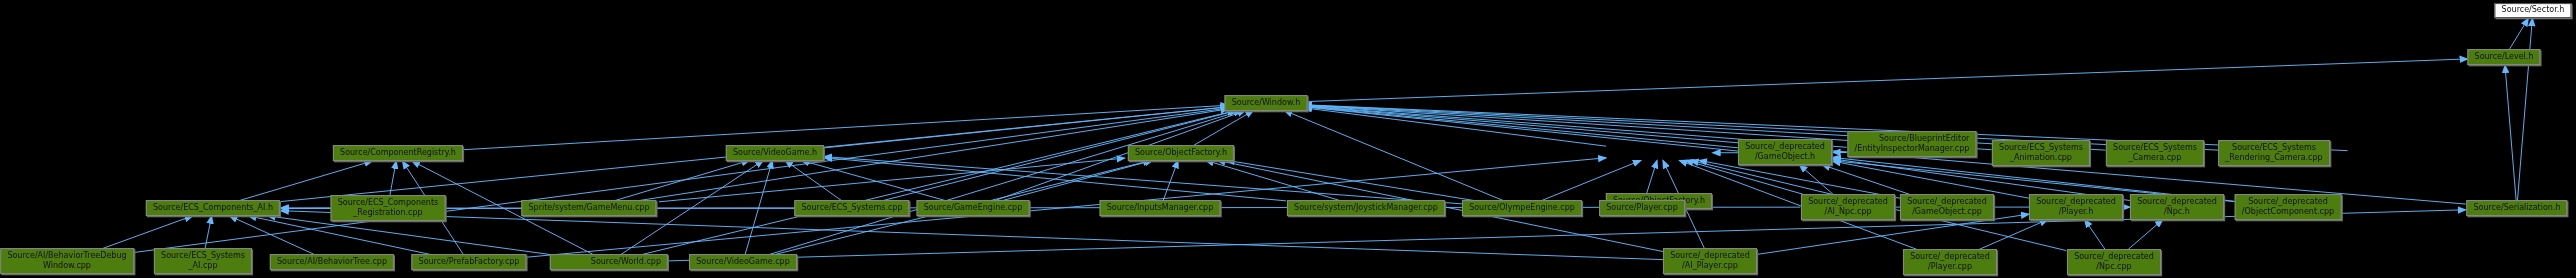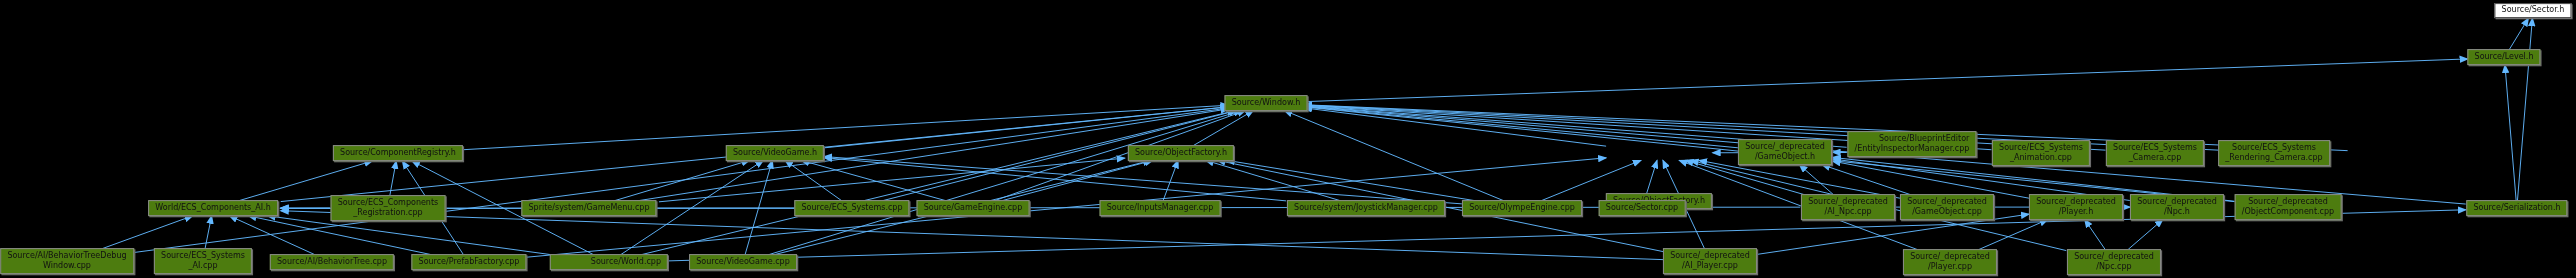--- a/index.html
+++ b/index.html
@@ -109,30 +109,30 @@
     <div class="node" style="left: 1785px; top: 152px;">Source/_deprecated
 /GameObject.h</div>
     <div class="node" style="left: 1912px; top: 144px; text-align: right;">Source/BlueprintEditor
 /EntityInspectorManager.cpp</div>
     <div class="node" style="left: 2041px; top: 153px;">Source/ECS_Systems
 _Animation.cpp</div>
     <div class="node" style="left: 2155px; top: 153px;">Source/ECS_Systems
 _Camera.cpp</div>
     <div class="node" style="left: 2274px; top: 153px;">Source/ECS_Systems
 _Rendering_Camera.cpp</div>
-    <div class="node" style="left: 213px; top: 208px;">World/ECS_Components_AI.h</div>
+    <div class="node" style="left: 213px; top: 208px;">Source/ECS_Components_AI.h</div>
     <div class="node" style="left: 388px; top: 208px;">Source/ECS_Components
 _Registration.cpp</div>
     <div class="node" style="left: 589px; top: 208px;">Sprite/system/GameMenu.cpp</div>
     <div class="node" style="left: 852px; top: 208px;">Source/ECS_Systems.cpp</div>
     <div class="node" style="left: 973px; top: 208px;">Source/GameEngine.cpp</div>
     <div class="node" style="left: 1160px; top: 208px;">Source/InputsManager.cpp</div>
     <div class="node" style="left: 1366px; top: 208px;">Source/system/JoystickManager.cpp</div>
     <div class="node" style="left: 1522px; top: 208px;">Source/OlympeEngine.cpp</div>
-    <div class="node" style="left: 1642px; top: 208px;">Source/Sector.cpp</div>
+    <div class="node" style="left: 1642px; top: 208px;">Source/Player.cpp</div>
     <div class="node" style="left: 1848px; top: 207px;">Source/_deprecated
 /AI_Npc.cpp</div>
     <div class="node" style="left: 1947px; top: 207px;">Source/_deprecated
 /GameObject.cpp</div>
     <div class="node" style="left: 2076px; top: 207px;">Source/_deprecated
 /Player.h</div>
     <div class="node" style="left: 2177px; top: 207px;">Source/_deprecated
 /Npc.h</div>
     <div class="node" style="left: 2288px; top: 207px;">Source/_deprecated
 /ObjectComponent.cpp</div>

